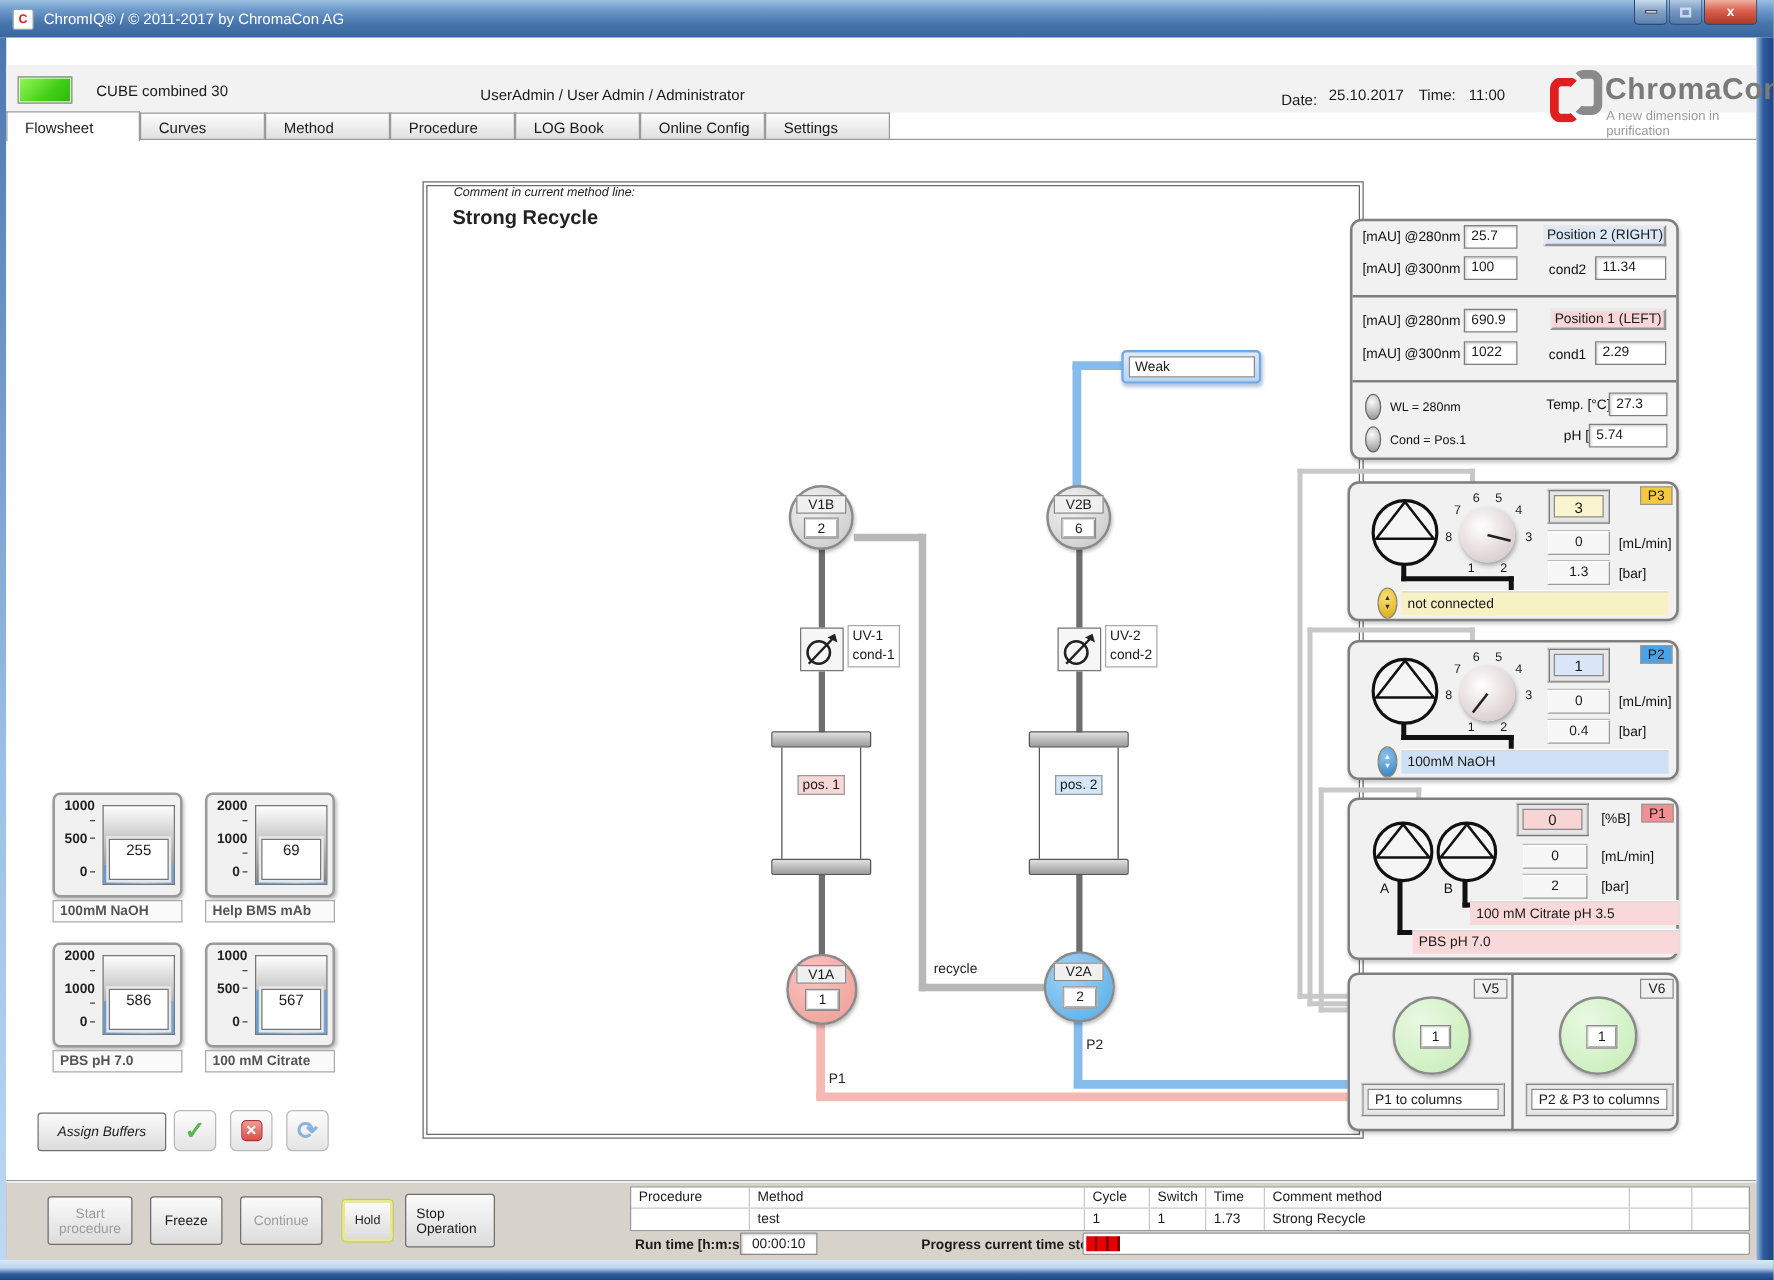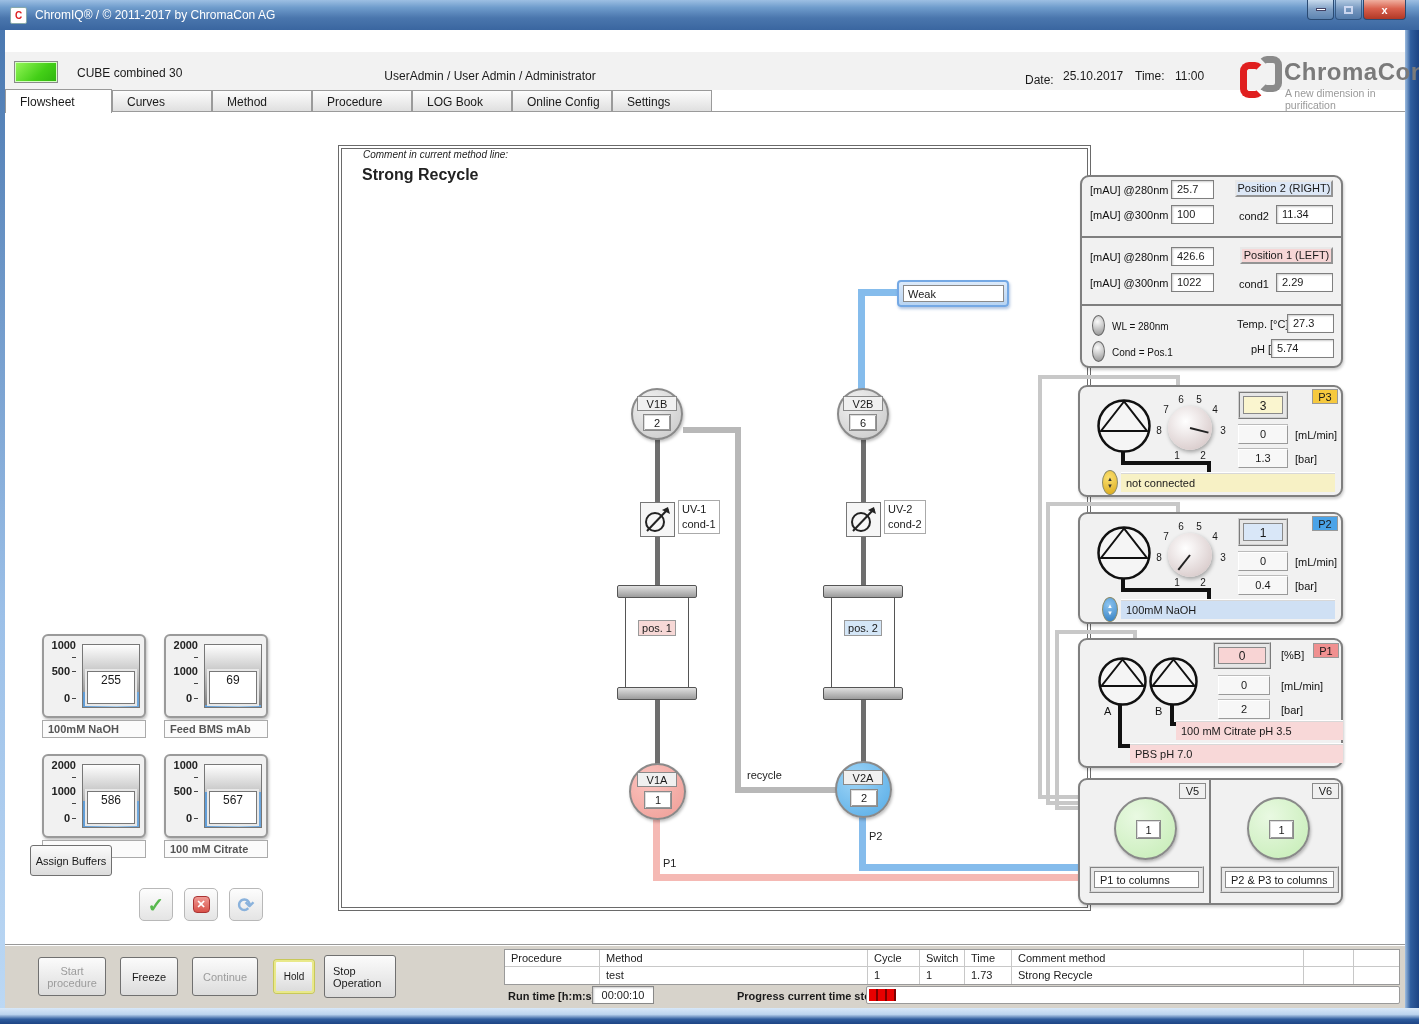--- a/index.html
+++ b/index.html
@@ -256,21 +256,21 @@
   <div class="abs sep" style="left:1082px;top:236px;width:259px;"></div>
   <div class="abs sep" style="left:1082px;top:304px;width:259px;"></div>
   <div class="abs plabel" style="left:1090px;top:184px;">[mAU] @280nm</div>
   <div class="abs pbox" style="left:1171px;top:180px;width:43px;height:19px;">25.7</div>
   <div class="abs posbtn" style="left:1235px;top:180px;width:98px;height:17px;background:#dce7f6;">Position 2 (RIGHT)</div>
   <div class="abs plabel" style="left:1090px;top:209px;">[mAU] @300nm</div>
   <div class="abs pbox" style="left:1171px;top:205px;width:43px;height:19px;">100</div>
   <div class="abs plabel" style="left:1239px;top:210px;">cond2</div>
   <div class="abs pbox" style="left:1276px;top:205px;width:57px;height:19px;">11.34</div>
   <div class="abs plabel" style="left:1090px;top:251px;">[mAU] @280nm</div>
-  <div class="abs pbox" style="left:1171px;top:247px;width:43px;height:19px;">426.6</div>
+  <div class="abs pbox" style="left:1171px;top:247px;width:43px;height:19px;">690.9</div>
   <div class="abs posbtn" style="left:1240px;top:247px;width:93px;height:17px;background:#f6d6d6;">Position 1 (LEFT)</div>
   <div class="abs plabel" style="left:1090px;top:277px;">[mAU] @300nm</div>
   <div class="abs pbox" style="left:1171px;top:273px;width:43px;height:19px;">1022</div>
   <div class="abs plabel" style="left:1239px;top:278px;">cond1</div>
   <div class="abs pbox" style="left:1276px;top:273px;width:57px;height:19px;">2.29</div>
   <div class="abs toggle" style="left:1092px;top:315px;"></div>
   <div class="abs plabel" style="left:1112px;top:321px;font-size:10px;">WL = 280nm</div>
   <div class="abs plabel" style="left:1237px;top:318px;">Temp. [°C]:</div>
   <div class="abs pbox" style="left:1287px;top:314px;width:47px;height:19px;">27.3</div>
   <div class="abs toggle" style="left:1092px;top:341px;"></div>
@@ -408,21 +408,21 @@
   <div class="abs glabel" style="left:42px;top:720px;width:104px;height:18px;">100mM NaOH</div>
   <div class="abs gauge" style="left:164px;top:634px;width:104px;height:84px;">
     <span class="gscale" style="left:2px;top:3px;">2000</span>
     <span class="gscale" style="left:2px;top:29px;">1000</span>
     <span class="gscale" style="left:2px;top:56px;">0</span>
     <div class="gbar">
         <div class="gfill" style="height: 4%;"></div>
       <div class="gval">69</div>
       </div>
   </div>
-  <div class="abs glabel" style="left:164px;top:720px;width:104px;height:18px;">Feed BMS mAb</div>
+  <div class="abs glabel" style="left:164px;top:720px;width:104px;height:18px;">Help BMS mAb</div>
   <div class="abs gauge" style="left:42px;top:754px;width:104px;height:84px;">
     <span class="gscale" style="left:2px;top:3px;">2000</span>
     <span class="gscale" style="left:2px;top:29px;">1000</span>
     <span class="gscale" style="left:2px;top:56px;">0</span>
     <div class="gbar">
         <div class="gfill" style="height: 42%;"></div>
       <div class="gval">586</div>
       </div>
   </div>
   <div class="abs glabel" style="left:42px;top:840px;width:104px;height:18px;">PBS pH 7.0</div>
@@ -430,21 +430,21 @@
     <span class="gscale" style="left:2px;top:3px;">1000</span>
     <span class="gscale" style="left:2px;top:29px;">500</span>
     <span class="gscale" style="left:2px;top:56px;">0</span>
     <div class="gbar">
         <div class="gfill" style="height: 57%;"></div>
       <div class="gval">567</div>
       </div>
   </div>
   <div class="abs glabel" style="left:164px;top:840px;width:104px;height:18px;">100 mM Citrate</div>
 
-  <div class="abs btn" style="left:30px;top:845px;width:82px;height:31px;">Assign Buffers</div>
+  <div class="abs btn" style="left:30px;top:890px;width:103px;height:31px;font-style:italic;">Assign Buffers</div>
   <div class="abs iconbtn" style="left:139px;top:888px;width:34px;height:33px;">
       <span style="color:#58b84e;font-size:20px;font-weight:bold;">✓</span>
     </div>
   <div class="abs iconbtn" style="left:184px;top:888px;width:34px;height:33px;">
       <span class="xglyph">✕</span>
     </div>
   <div class="abs iconbtn" style="left:229px;top:888px;width:34px;height:33px;">
       <span style="color:#8ab2dc;font-size:20px;font-weight:bold;">⟳</span>
     </div>
 

